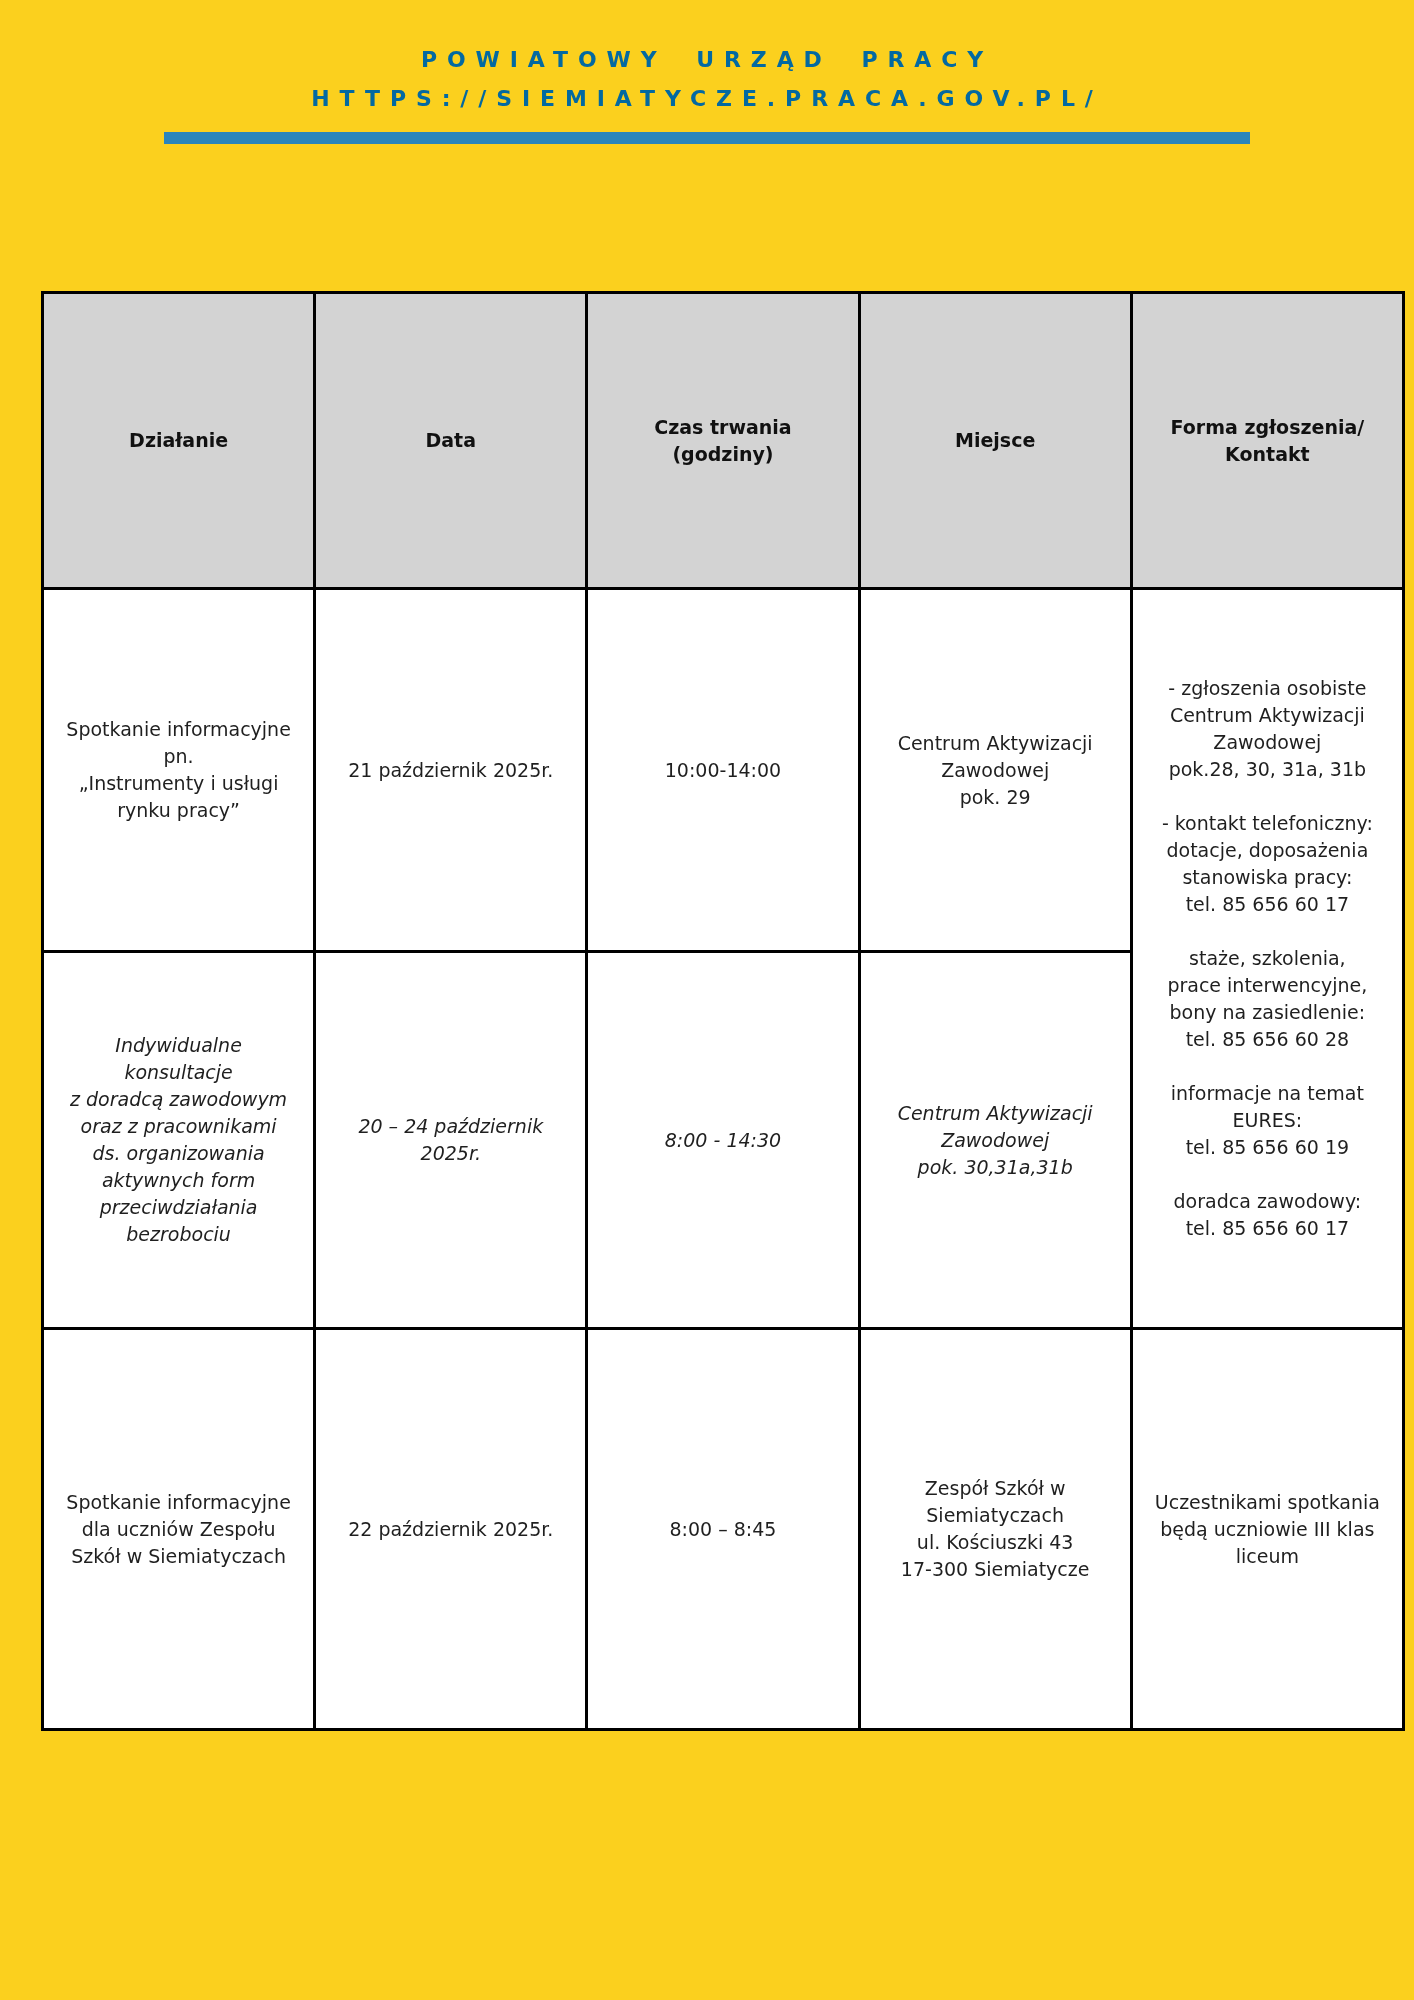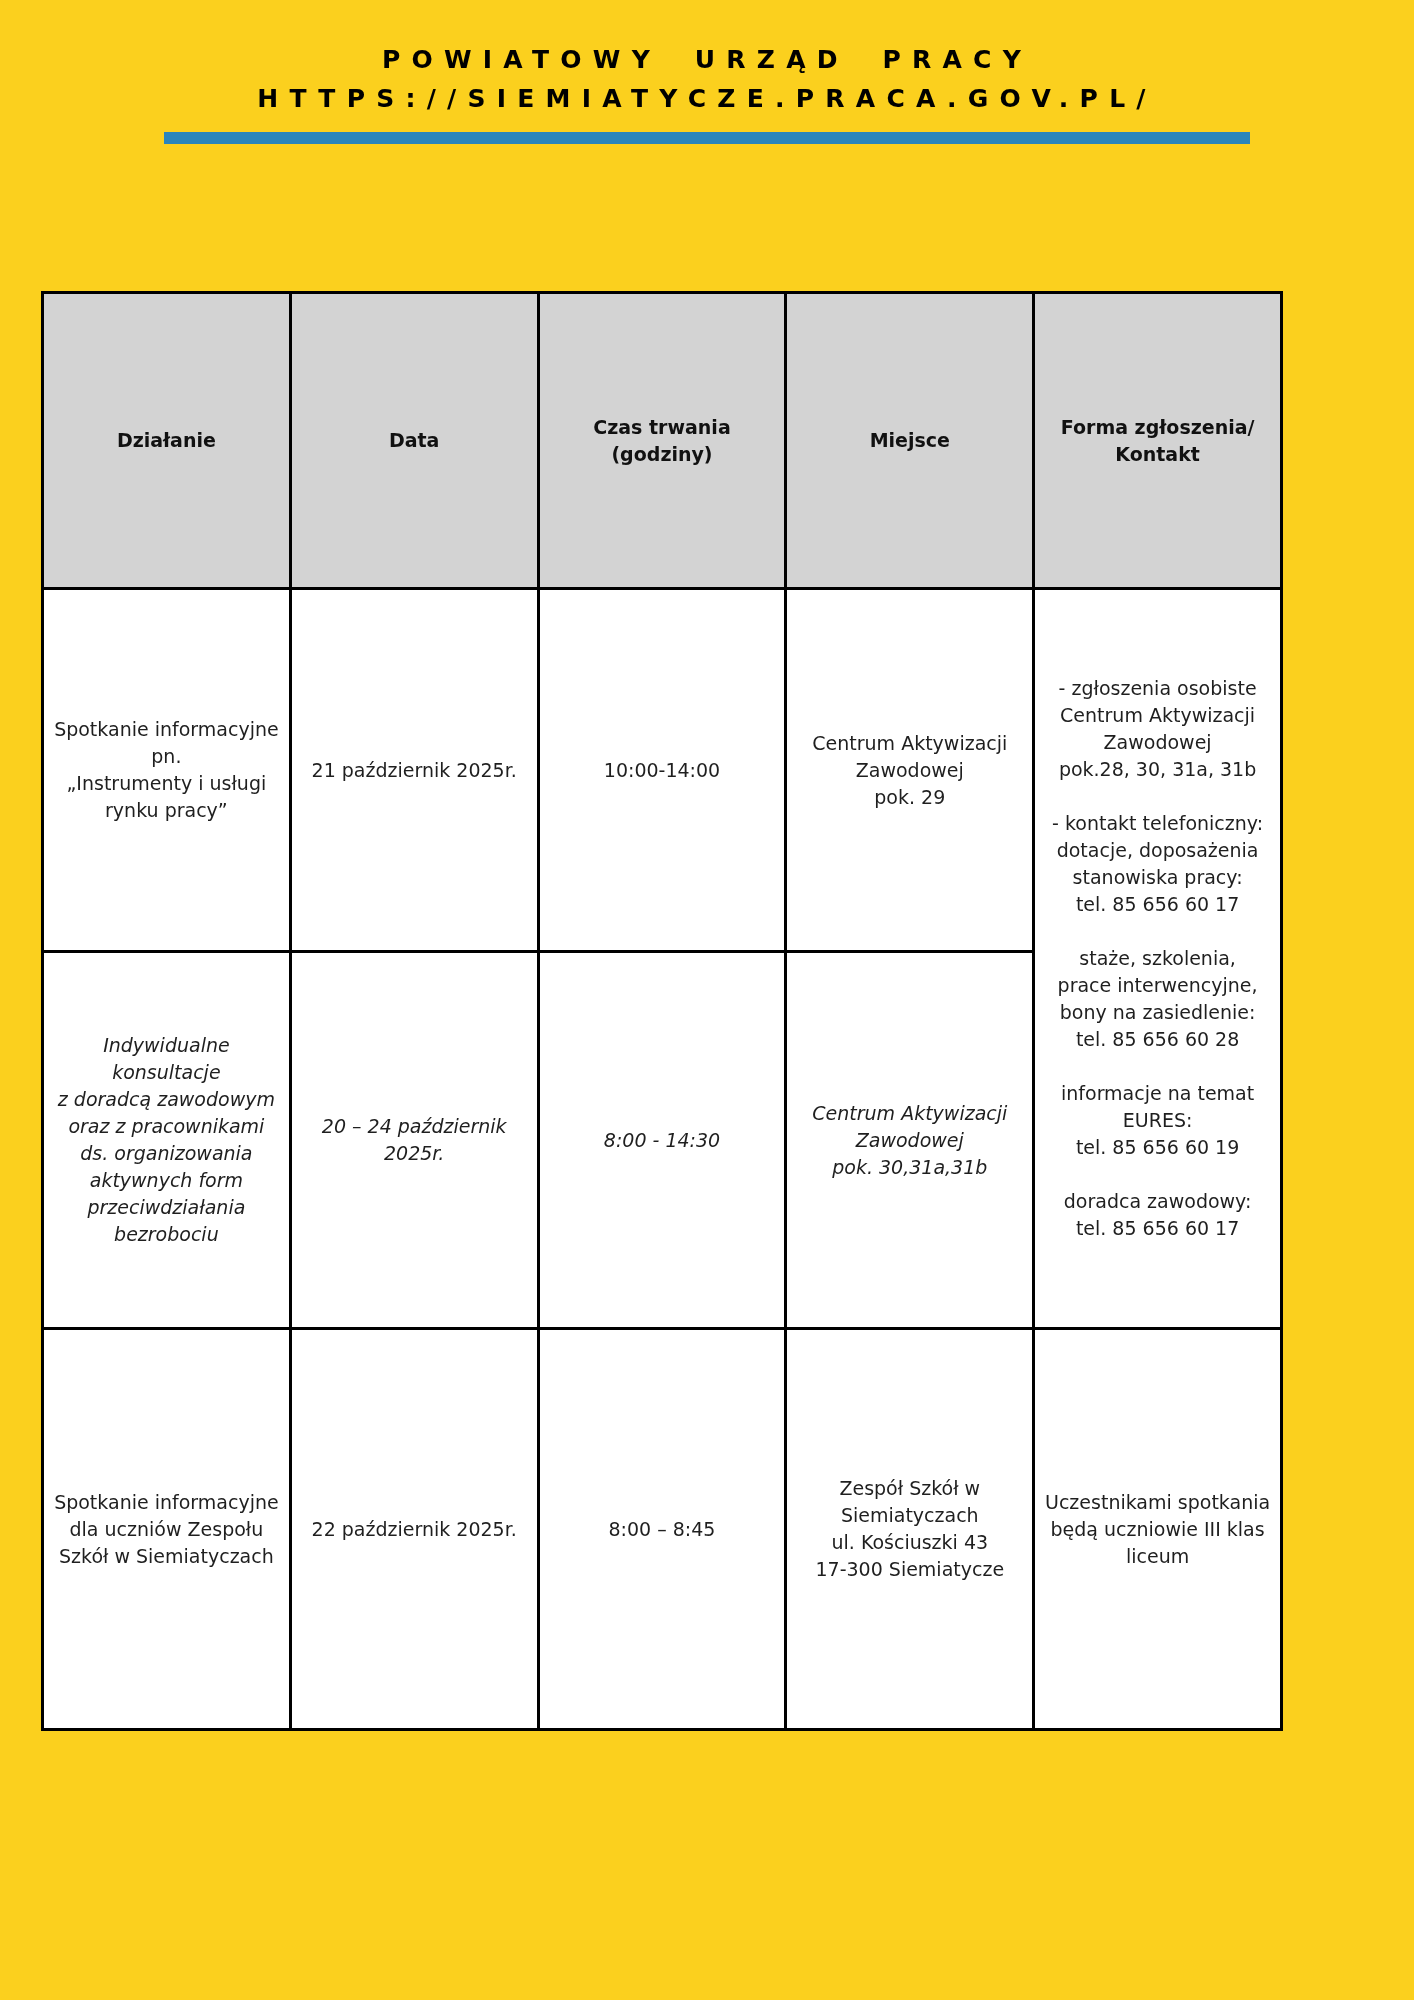--- a/index.html
+++ b/index.html
@@ -18,42 +18,42 @@
 
   
   .banner {
     position: absolute;
     top: 40px;
     left: 0;
     width: 100%;
     text-align: center;
   }
   .banner-line {
-    font-size: 25px;
+    font-size: 22px;
     font-weight: bold;
     line-height: 39px;
     letter-spacing: 0.45em;
     word-spacing: 0.55em;
-    color: #000000;
+    color: #0369a1;
     text-transform: uppercase;
     white-space: nowrap;
   }
   .divider {
     width: 1086px;
     height: 12px;
     margin: 14px auto 0 auto;
     background: #2A85BB;
   }
 
   
   table.schedule {
     position: absolute;
     left: 41px;
     top: 291px;
-    width: 1242px;
+    width: 1364px;
     border-collapse: collapse;
     table-layout: fixed;
     background: #ffffff;
   }
   table.schedule col { width: 20%; }
   table.schedule th,
   table.schedule td {
     border: 3px solid #000000;
     text-align: center;
     vertical-align: middle;

